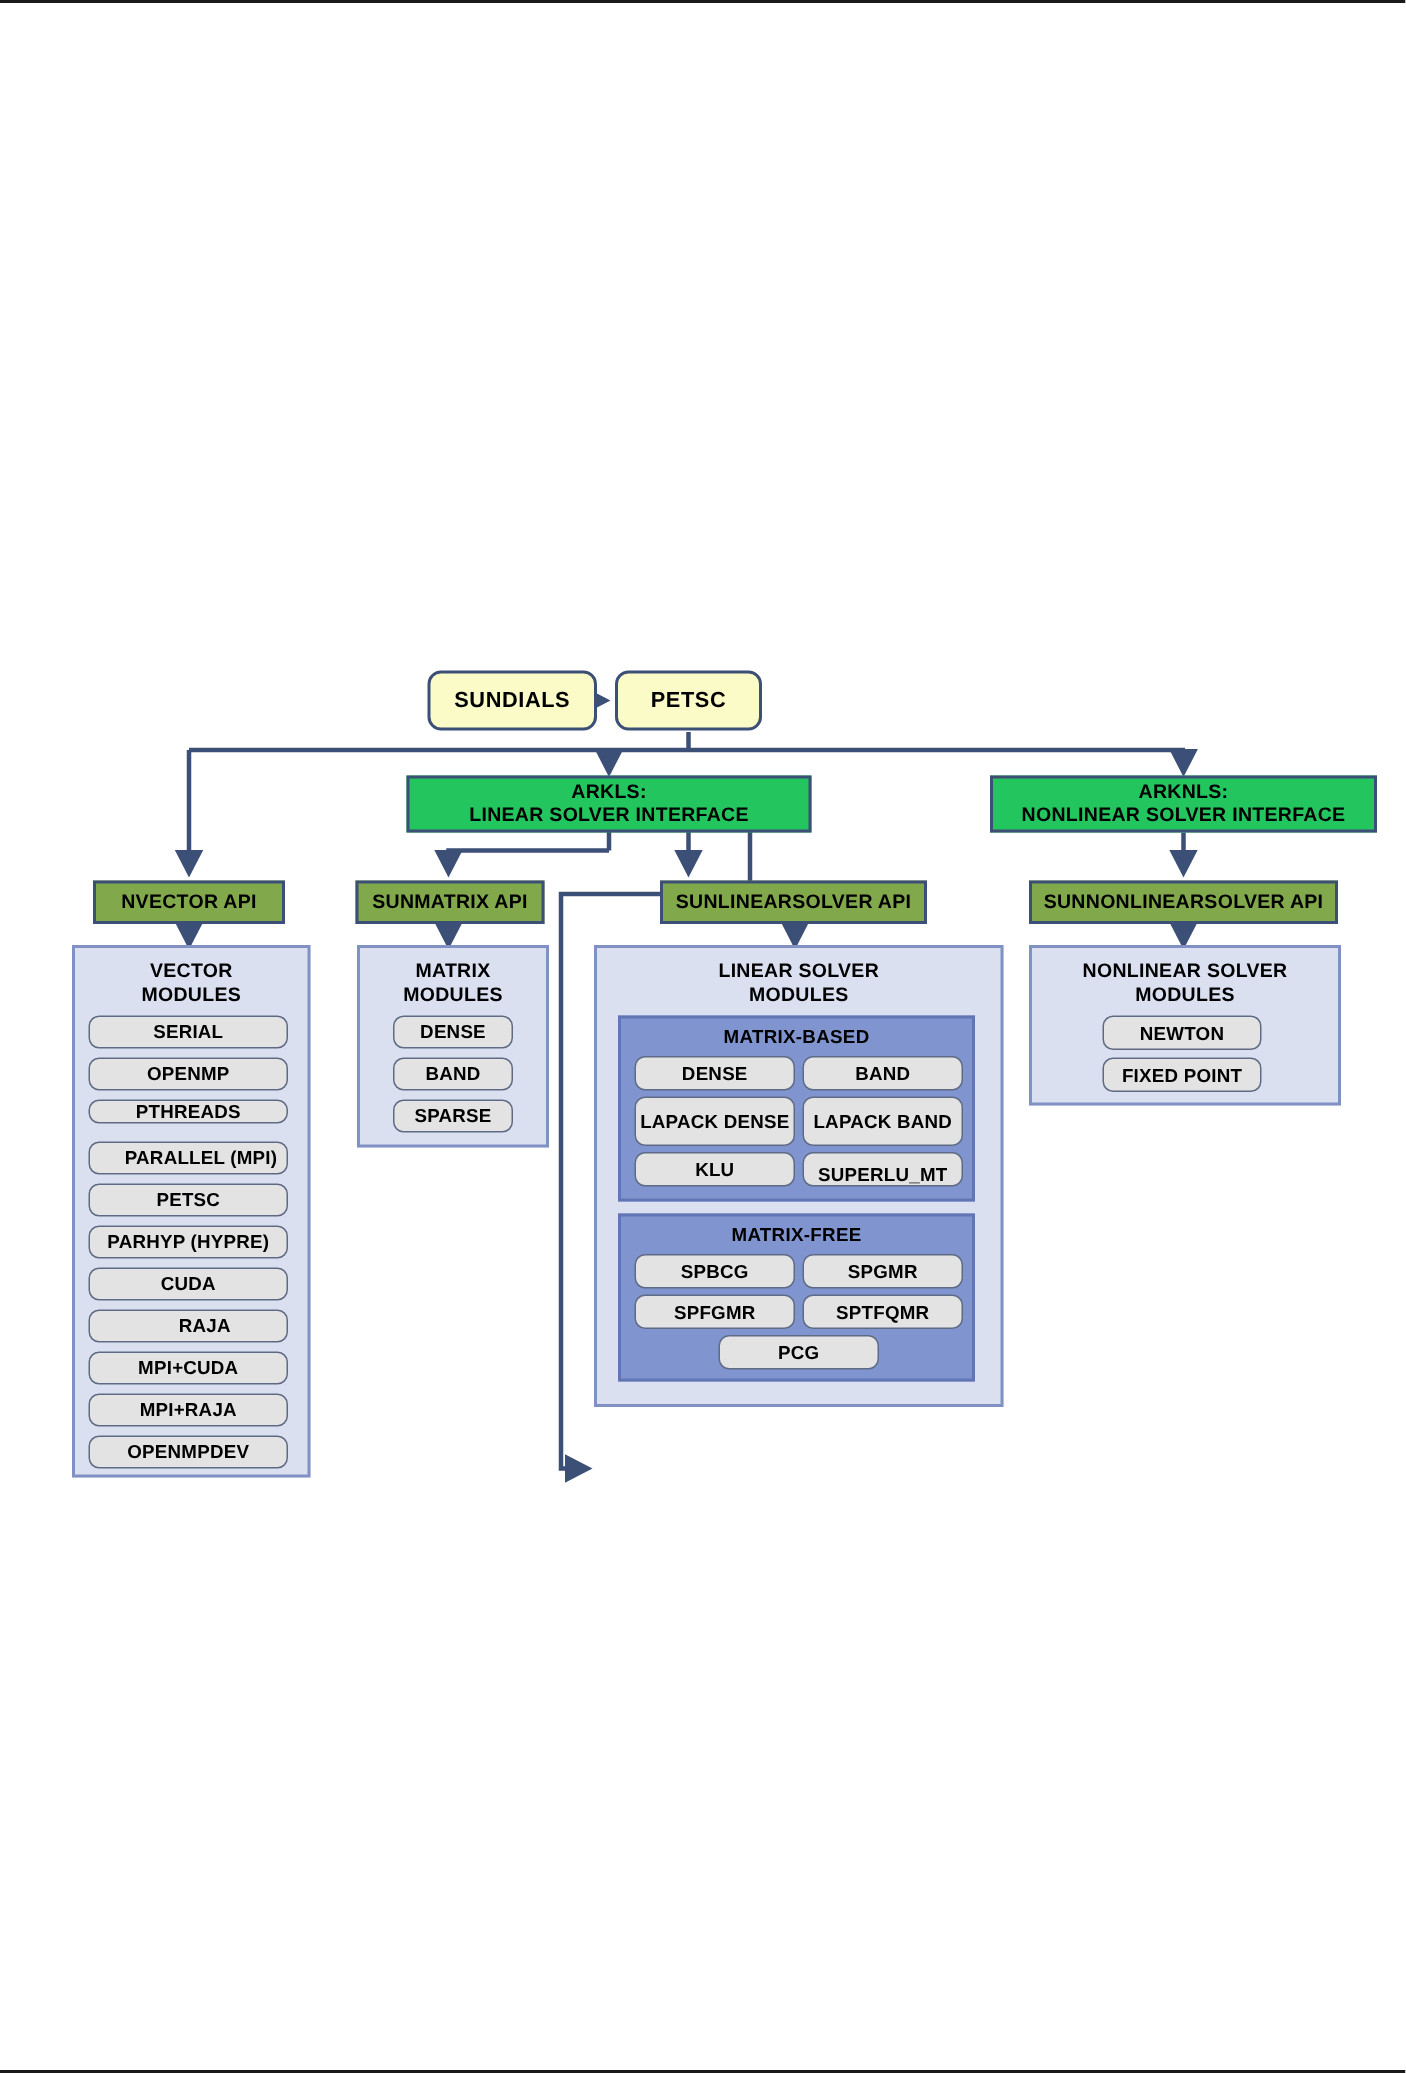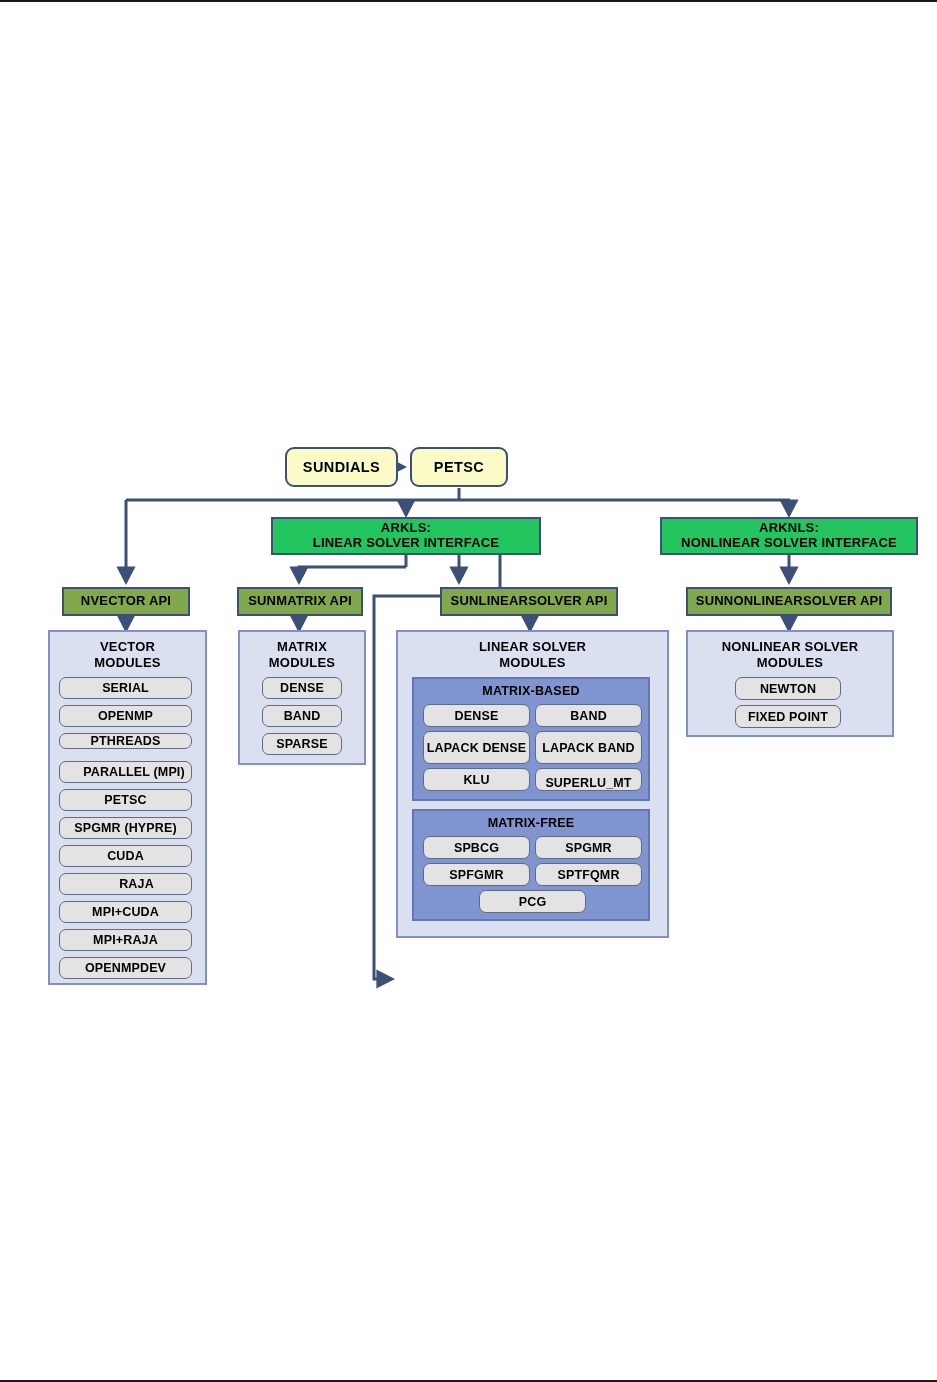--- a/index.html
+++ b/index.html
@@ -216,21 +216,21 @@
       <div class="chip" style="left:9px; top:101px; width:133px; height:16px;">
         <span>PTHREADS</span>
       </div>
       <div class="chip" style="left:9px; top:129px; width:133px; height:22px;padding-left:17px;">
         <span>PARALLEL (MPI)</span>
       </div>
       <div class="chip" style="left:9px; top:157px; width:133px; height:22px;">
         <span>PETSC</span>
       </div>
       <div class="chip" style="left:9px; top:185px; width:133px; height:22px;">
-        <span>SPGMR (HYPRE)</span>
+        <span>PARHYP (HYPRE)</span>
       </div>
       <div class="chip" style="left:9px; top:213px; width:133px; height:22px;">
         <span>CUDA</span>
       </div>
       <div class="chip" style="left:9px; top:241px; width:133px; height:22px;padding-left:22px;">
         <span>RAJA</span>
       </div>
       <div class="chip" style="left:9px; top:269px; width:133px; height:22px;">
         <span>MPI+CUDA</span>
       </div>

